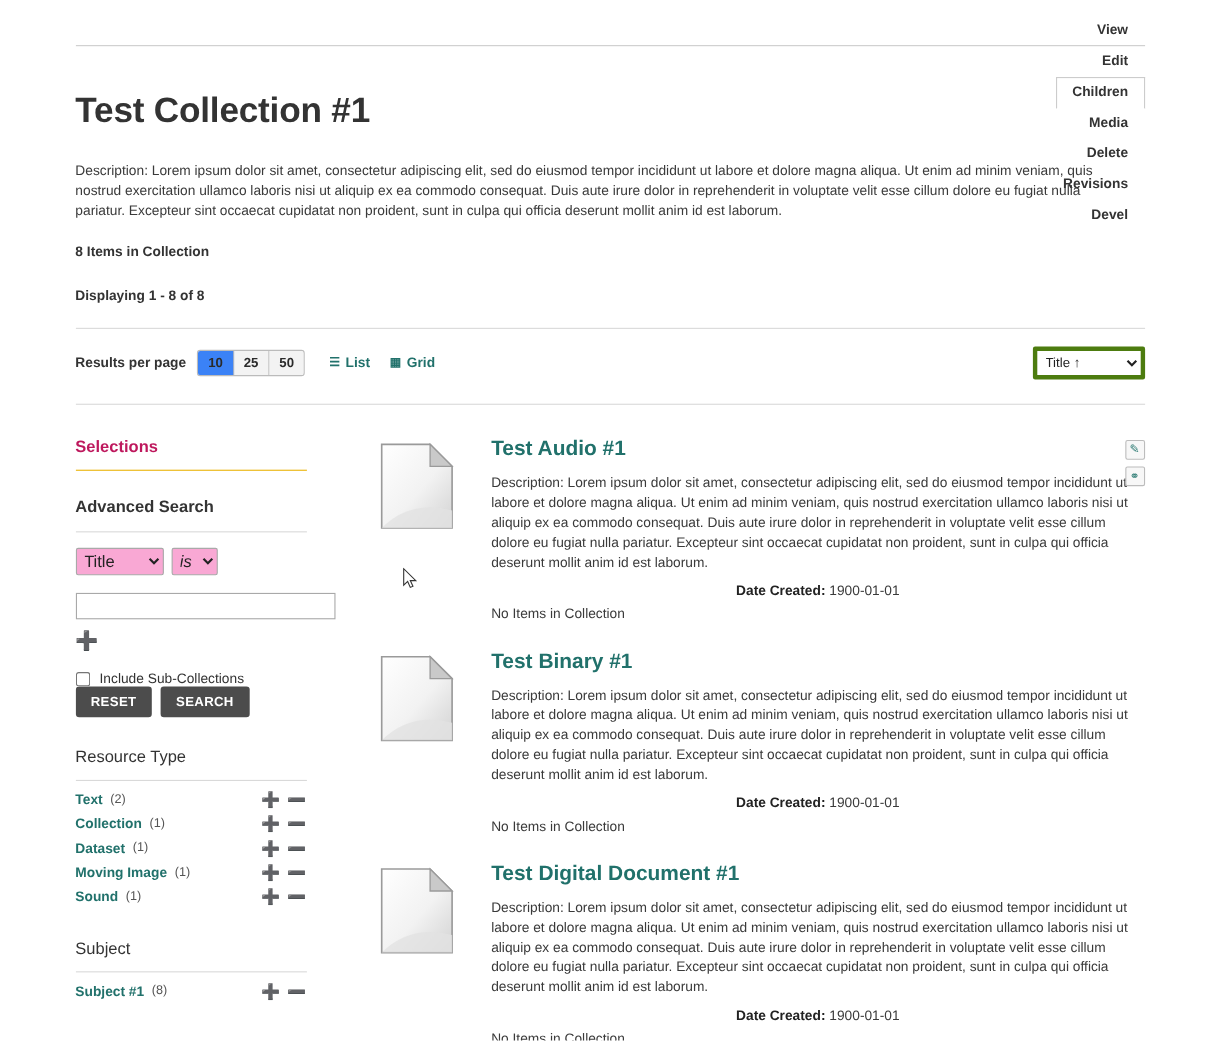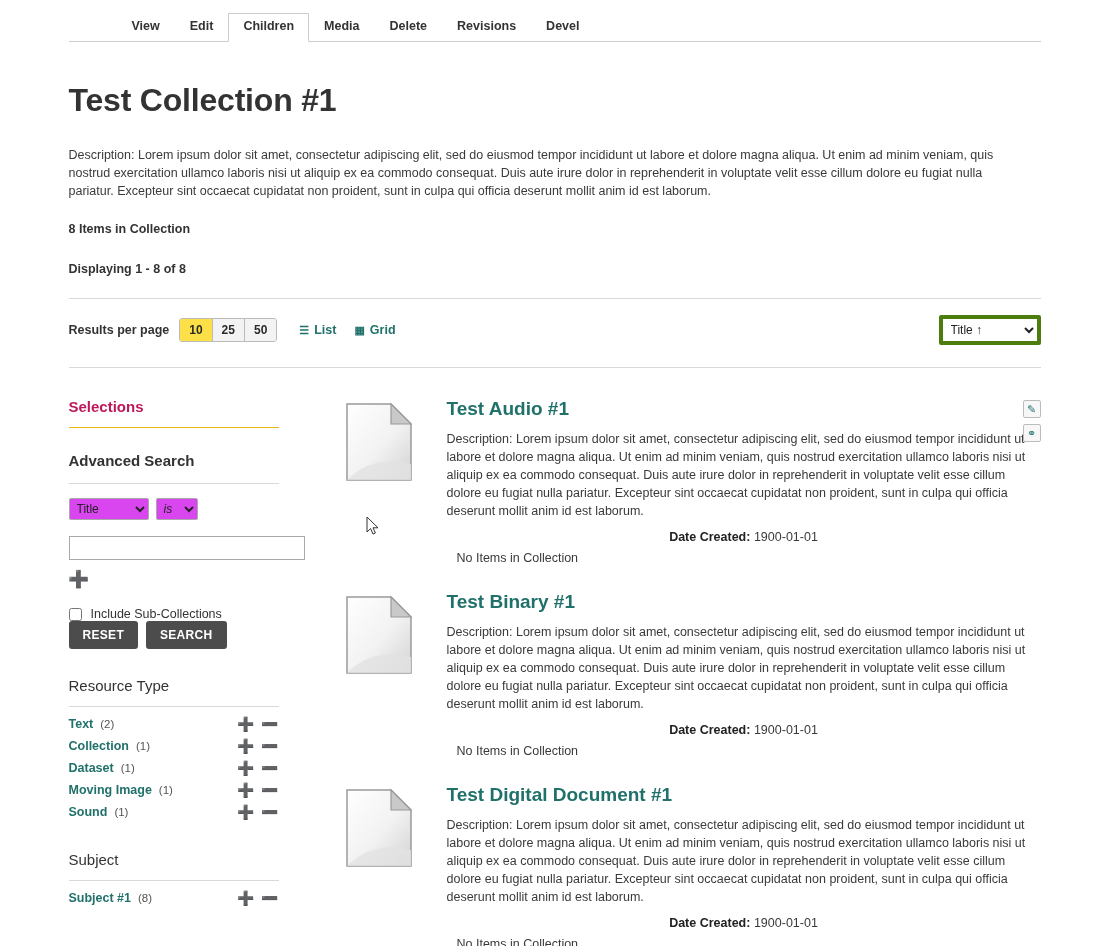--- a/index.html
+++ b/index.html
@@ -23,20 +23,21 @@
     padding-top: 14px;
   }
 
   
   .tabs {
     border-bottom: 1px solid #cccccc;
     padding: 0 0 0 48px;
     height: 28px;
     display: flex;
     align-items: flex-end;
+    flex-direction: column;
   }
   .tab {
     font-size: 12.5px;
     font-weight: bold;
     color: #333333;
     padding: 4px 14px 7px 14px;
     cursor: pointer;
     border: 1px solid transparent;
     border-bottom: none;
     line-height: 16px;
@@ -101,21 +102,21 @@
   .rpp-group .rpp {
     font-size: 12px;
     font-weight: bold;
     padding: 4px 9px;
     color: #2a2a2a;
     border-right: 1px solid #bbbbbb;
     cursor: pointer;
     background: #f3f3f3;
   }
   .rpp-group .rpp:last-child { border-right: none; }
-  .rpp-group .rpp.active { background: #fde047; }
+  .rpp-group .rpp.active { background: #3b82f6; }
 
   .view-toggle {
     display: flex;
     align-items: center;
     margin-left: 22px;
     gap: 18px;
   }
   .view-opt {
     display: flex;
     align-items: center;
@@ -173,23 +174,23 @@
     margin-top: 24px;
   }
 
   .filter-row {
     display: flex;
     gap: 7px;
     margin-top: 14px;
   }
   select.small-select {
     font-family: "Liberation Sans", sans-serif;
-    font-size: 12px;
+    font-size: 15px;
     border: 1px solid #a9a9a9;
-    background: #d946ef;
+    background: #f9a8d4;
     border-radius: 2px;
     padding: 2px 3px;
     color: #222;
   }
   select.sel-field { width: 80px; }
   select.sel-op { width: 42px; font-style: italic; }
 
   input.text-input {
     margin-top: 16px;
     width: 236px;
@@ -272,21 +273,21 @@
     cursor: pointer;
   }
   .r-desc {
     font-size: 12.5px;
     line-height: 18px;
     color: #3a3a3a;
     max-width: 600px;
   }
   .r-meta { margin-top: 10px; font-size: 12.5px; color: #3a3a3a; text-align: center; }
   .r-meta b { color: #222; }
-  .r-noitems { margin-top: 7px; font-size: 12.5px; color: #3a3a3a; margin-left: 10px; }
+  .r-noitems { margin-top: 7px; font-size: 12.5px; color: #3a3a3a; }
 
   .r-actions {
     position: absolute;
     right: 0;
     top: 2px;
     display: flex;
     flex-direction: column;
     gap: 6px;
   }
   .act-btn {

